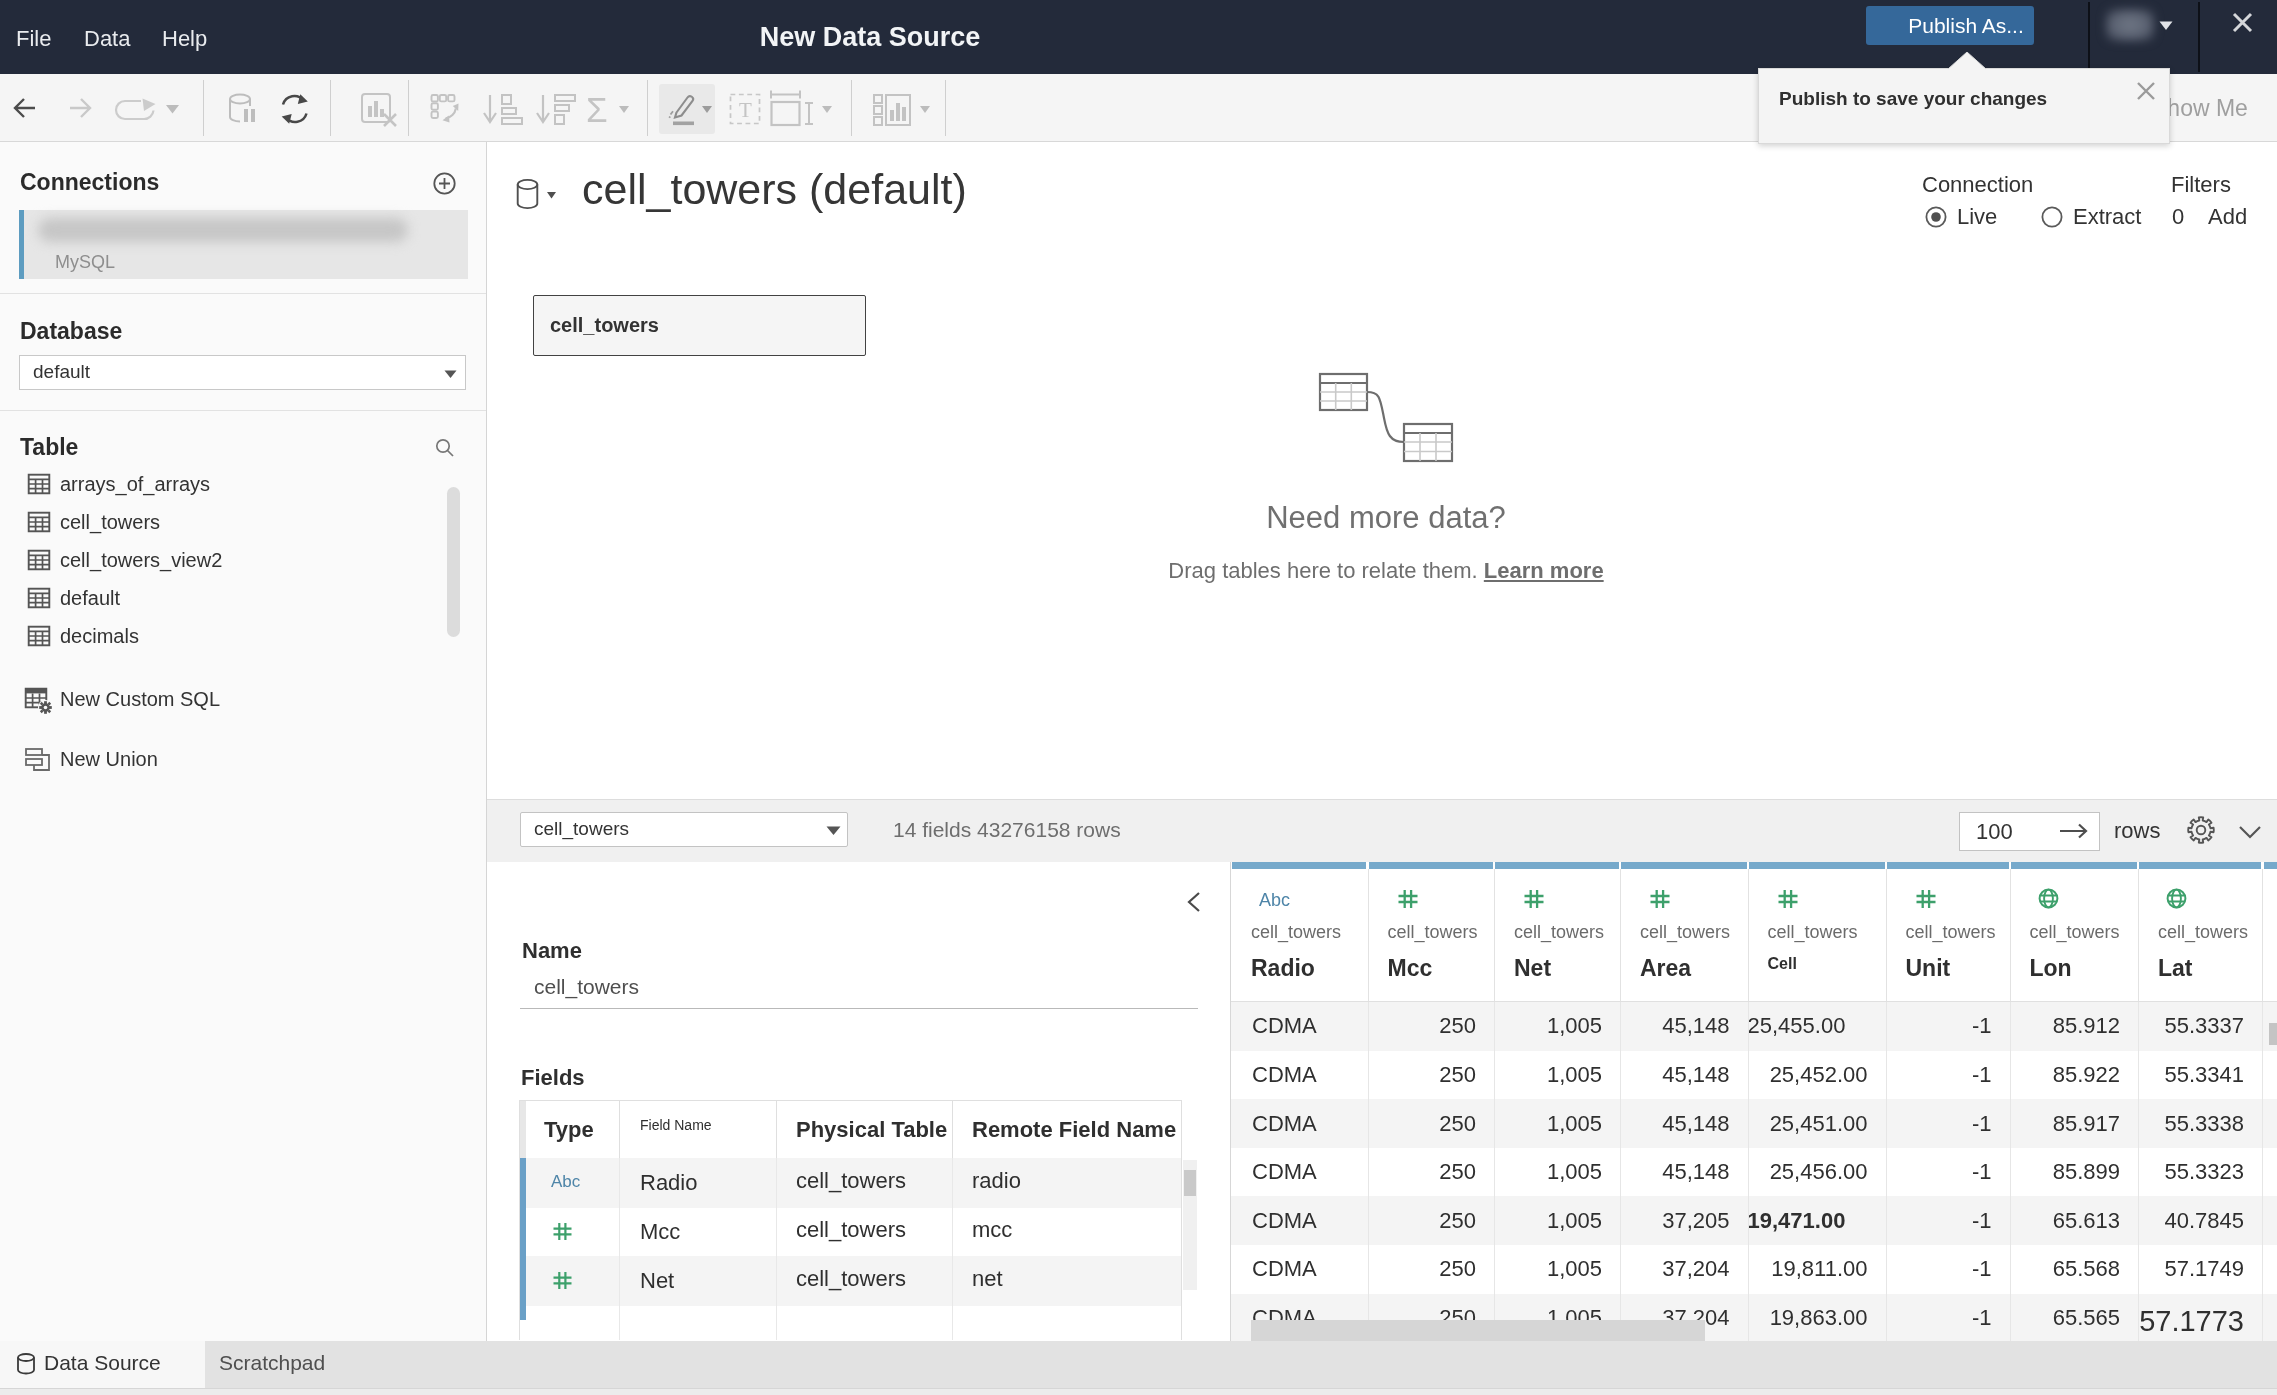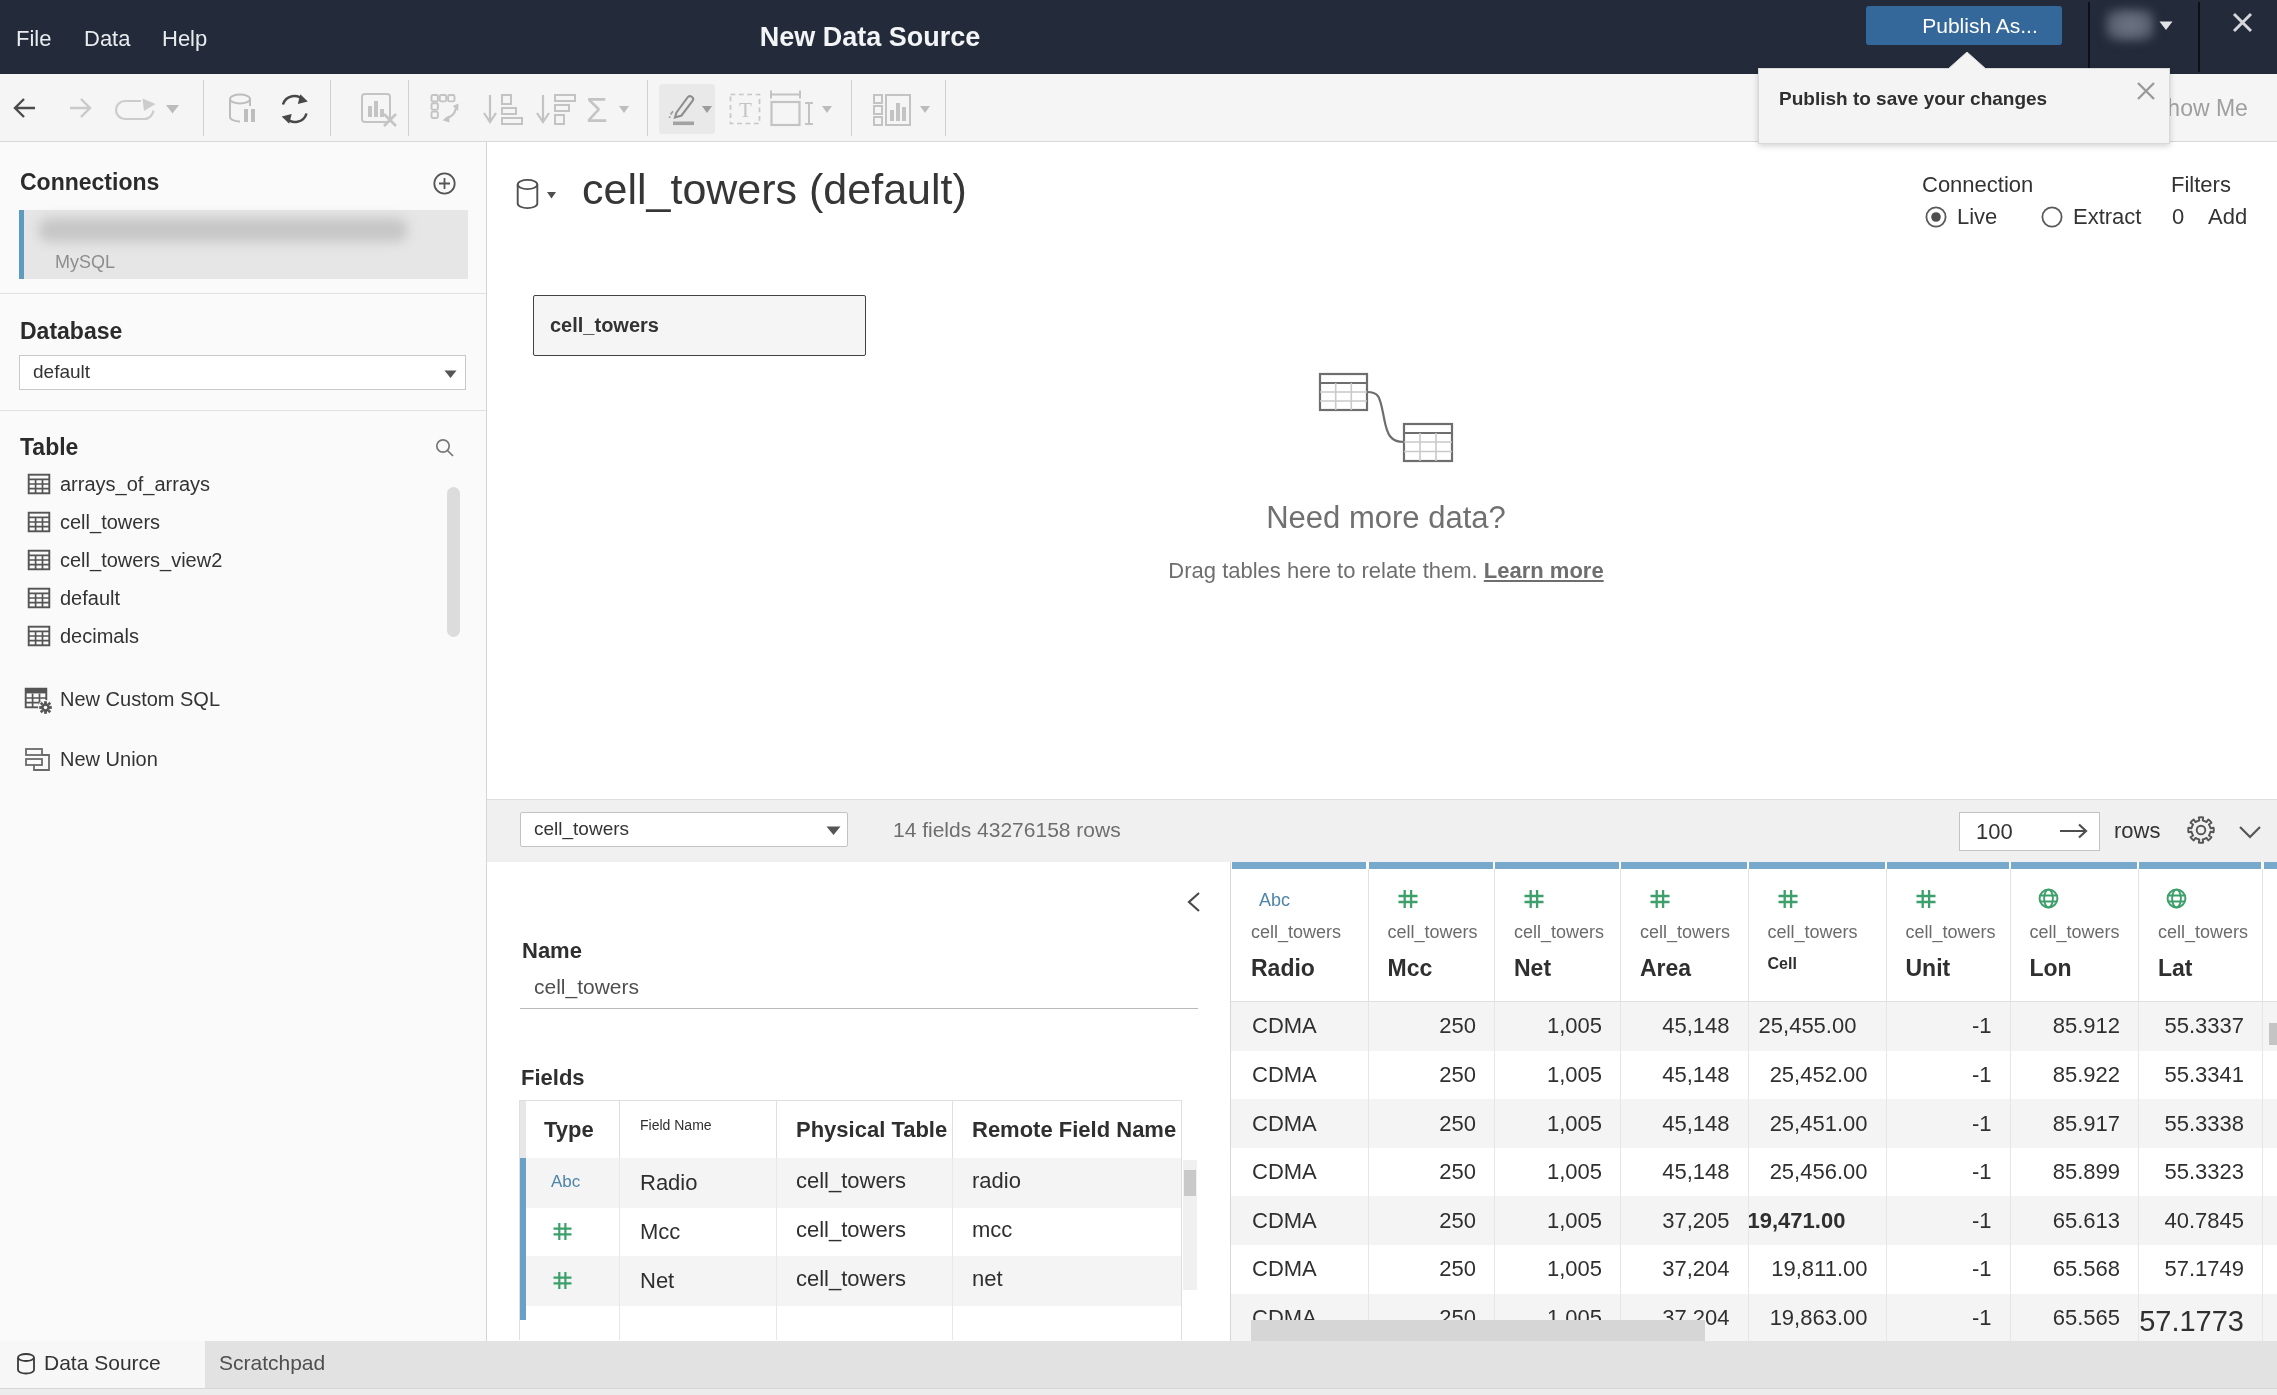--- a/index.html
+++ b/index.html
@@ -9,21 +9,21 @@
   svg{display:block;}
 </style>
 </head>
 <body>
 
 <div class="ab" style="left:0;top:0;width:2277px;height:74px;background:#232a3a;"></div>
 <div class="ab" style="left:16px;top:26px;font-size:22px;color:#e9ebee;">File</div>
 <div class="ab" style="left:84px;top:26px;font-size:22px;color:#e9ebee;">Data</div>
 <div class="ab" style="left:162px;top:26px;font-size:22px;color:#e9ebee;">Help</div>
 <div class="ab" style="left:660px;top:0;width:420px;height:74px;line-height:74px;text-align:center;font-size:27px;font-weight:bold;color:#f2f4f6;">New Data Source</div>
-<div class="ab" style="left:1866px;top:6px;width:196px;height:39px;background:#35689a;border-radius:3px;color:#fff;font-size:21px;text-align:center;line-height:39px;padding-left:32px;">Publish As...</div>
+<div class="ab" style="left:1866px;top:6px;width:168px;height:39px;background:#35689a;border-radius:3px;color:#fff;font-size:21px;text-align:center;line-height:39px;padding-left:32px;">Publish As...</div>
 <div class="ab" style="left:2088px;top:2px;width:2px;height:70px;background:#0d1017;"></div>
 <div class="ab" style="left:2198px;top:2px;width:2px;height:70px;background:#0d1017;"></div>
 <div class="ab" style="left:2106px;top:9px;width:48px;height:32px;border-radius:6px;background:radial-gradient(ellipse at center,#707886 0%,#596070 60%,rgba(35,42,58,0) 100%);filter:blur(5px);"></div>
 <div class="ab" style="left:2158px;top:20px;">
     <svg width="16" height="11">
       <path d="M1.5 1.5 L14.5 1.5 L8 10 Z" fill="#e2e4e8"></path>
     </svg>
   </div>
 <div class="ab" style="left:2232px;top:12px;">
     <svg width="21" height="21">
@@ -487,21 +487,21 @@
     </svg>
   </div>
 <div class="ab" style="left:2158px;top:922px;font-size:18px;color:#6b6b6b;">cell_towers</div>
 <div class="ab" style="left:2158px;top:955px;font-size:23px;font-weight:bold;color:#2f2f2f;">Lat</div>
 <div class="ab" style="left:1231px;top:1001px;width:1046px;height:1px;background:#e0e0e0;"></div>
 <div class="ab" style="left:1231px;top:1002.0px;width:1046px;height:48.6px;background:#f4f4f4;"></div>
 <div class="ab" style="left:1252px;top:1013.3px;font-size:22px;color:#2f2f2f;">CDMA</div>
 <div class="ab" style="left:1367.5px;top:1013.3px;width:108.5px;text-align:right;font-size:22px;color:#2f2f2f;">250</div>
 <div class="ab" style="left:1494px;top:1013.3px;width:108px;text-align:right;font-size:22px;color:#2f2f2f;">1,005</div>
 <div class="ab" style="left:1620px;top:1013.3px;width:109.5px;text-align:right;font-size:22px;color:#2f2f2f;">45,148</div>
-<div class="ab" style="left:1747.5px;top:1013.3px;width:120px;text-align:center;font-size:22px;color:#2f2f2f;">25,455.00</div>
+<div class="ab" style="left:1747.5px;top:1013.3px;width:120px;text-align:left;font-size:22px;color:#2f2f2f;">25,455.00</div>
 <div class="ab" style="left:1885.5px;top:1013.3px;width:106px;text-align:right;font-size:22px;color:#2f2f2f;">-1</div>
 <div class="ab" style="left:2009.5px;top:1013.3px;width:110.5px;text-align:right;font-size:22px;color:#2f2f2f;">85.912</div>
 <div class="ab" style="left:2138px;top:1013.3px;width:106px;text-align:right;font-size:22px;color:#2f2f2f;">55.3337</div>
 <div class="ab" style="left:1252px;top:1061.9px;font-size:22px;color:#2f2f2f;">CDMA</div>
 <div class="ab" style="left:1367.5px;top:1061.9px;width:108.5px;text-align:right;font-size:22px;color:#2f2f2f;">250</div>
 <div class="ab" style="left:1494px;top:1061.9px;width:108px;text-align:right;font-size:22px;color:#2f2f2f;">1,005</div>
 <div class="ab" style="left:1620px;top:1061.9px;width:109.5px;text-align:right;font-size:22px;color:#2f2f2f;">45,148</div>
 <div class="ab" style="left:1747.5px;top:1061.9px;width:120px;text-align:right;font-size:22px;color:#2f2f2f;">25,452.00</div>
 <div class="ab" style="left:1885.5px;top:1061.9px;width:106px;text-align:right;font-size:22px;color:#2f2f2f;">-1</div>
 <div class="ab" style="left:2009.5px;top:1061.9px;width:110.5px;text-align:right;font-size:22px;color:#2f2f2f;">85.922</div>

